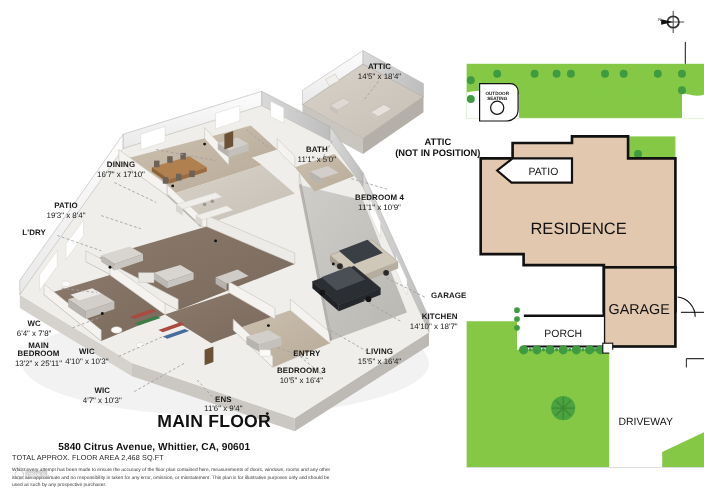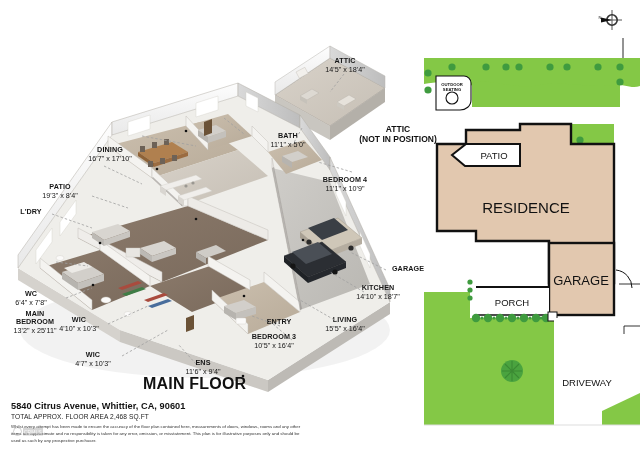--- a/index.html
+++ b/index.html
@@ -19,21 +19,21 @@
 
   
   .floor-title{position:absolute;font-size:16px;font-weight:700;letter-spacing:.2px;color:#111;}
   .attic-title{position:absolute;font-size:8.5px;font-weight:700;text-align:center;line-height:1.2;color:#111;}
 
   
   #plan3d{position:absolute;left:0;top:0;width:425px;height:400px;}
 
   
   #footer{position:absolute;left:11px;top:401px;width:300px;}
-  #addr{font-size:9.2px;font-weight:600;color:#111;letter-spacing:.05px;}
+  #addr{font-size:9.2px;font-weight:600;color:#111;letter-spacing:.05px;margin-left:42px;}
   #area{font-size:6.6px;font-weight:400;color:#222;margin-top:2px;letter-spacing:.1px;}
   #disc{font-size:4.4px;line-height:1.62;color:#333;margin-top:2.5px;width:295px;}
   #wm{position:absolute;left:2px;top:24px;width:42px;height:13px;opacity:.55;}
 
   
   #site{position:absolute;left:424px;top:38px;width:216px;height:400px;}
 
   
   #compass{position:absolute;left:596px;top:6px;width:32px;height:28px;}
 </style>
@@ -308,21 +308,21 @@
     <div>BEDROOM 3</div>
       <div class="ln2">10'5" x 16'4"</div>
   </div>
   <div class="lbl" style="left:256px;top:318px;width:46px;">
     <div>ENTRY</div>
   </div>
   <div class="lbl two" style="left:312px;top:315px;width:66px;">
     <div>LIVING</div>
       <div class="ln2">15'5" x 16'4"</div>
   </div>
-  <div class="lbl two" style="left:340px;top:283px;width:76px;">
+  <div class="lbl two" style="left:340px;top:283px;width:76px;text-align:right;">
     <div>KITCHEN</div>
       <div class="ln2">14'10" x 18'7"</div>
   </div>
   <div class="lbl" style="left:386px;top:265px;width:44px;">
     <div>GARAGE</div>
   </div>
 
   <svg style="position:absolute;left:0;top:0;width:425px;height:400px;pointer-events:none;">
     <g stroke="#a0a0a0" stroke-width=".8" stroke-dasharray="2.5,2" fill="none">
       <path d="M344,74 L330,92"></path>

